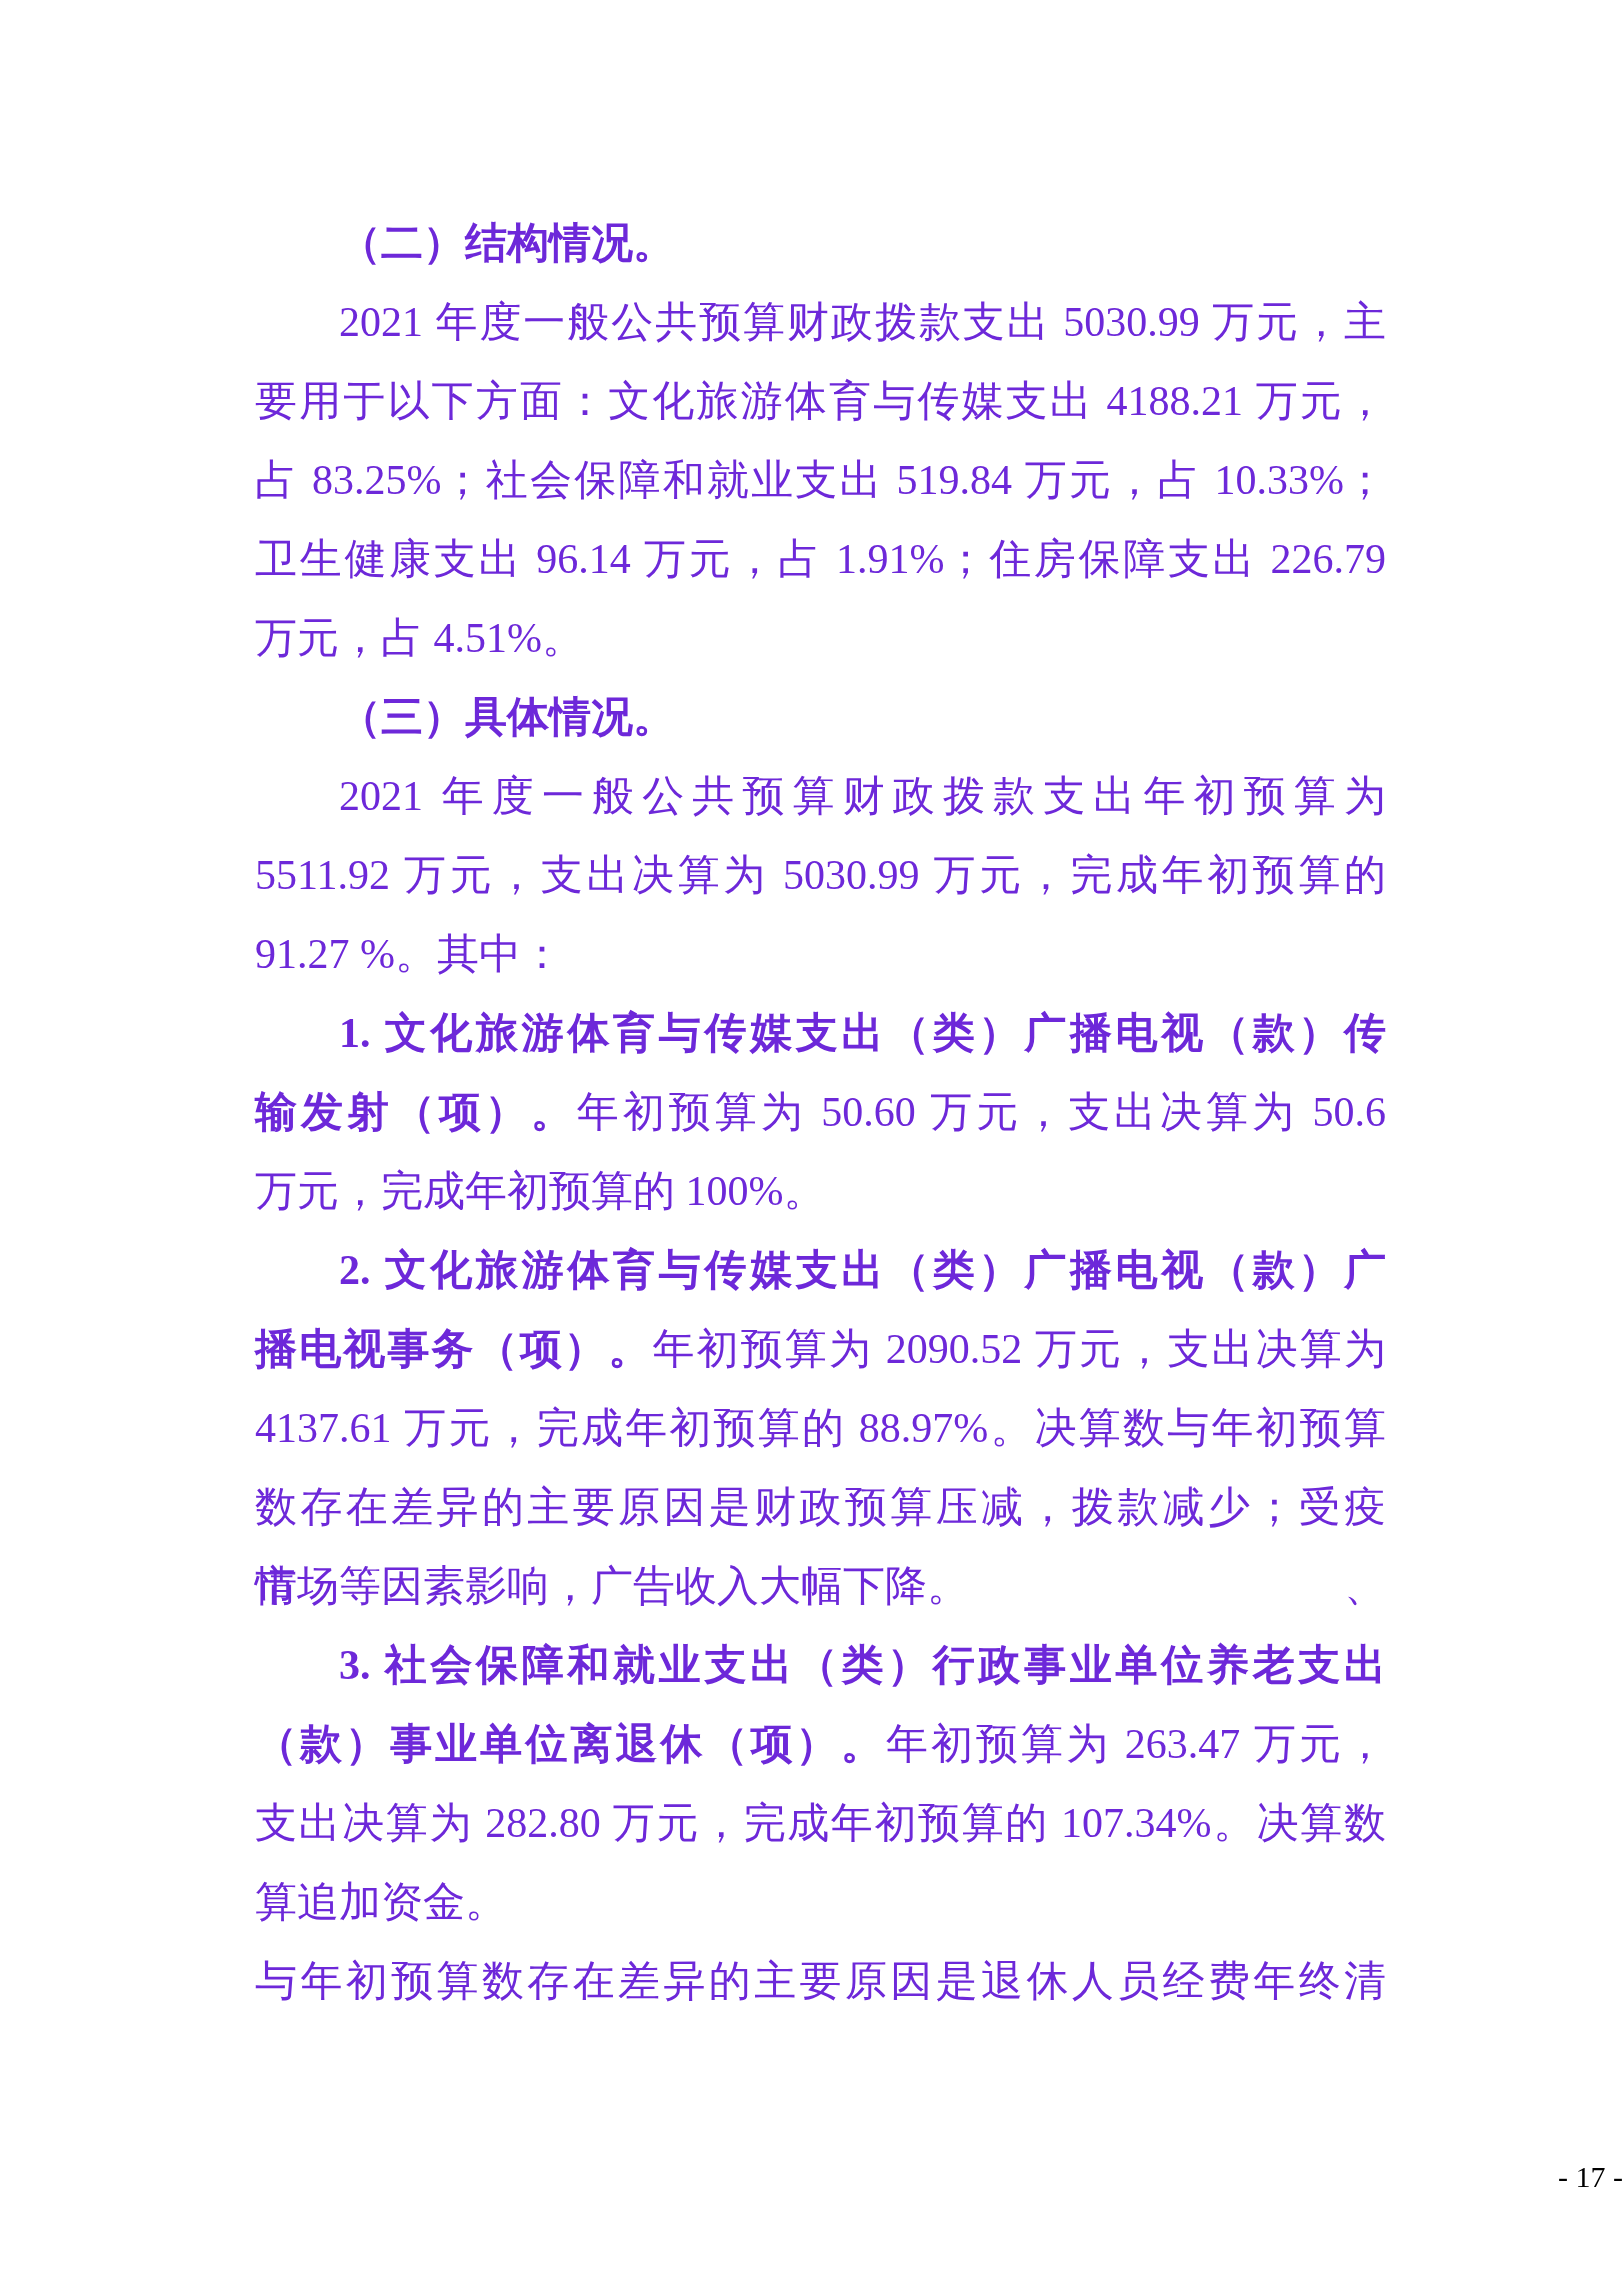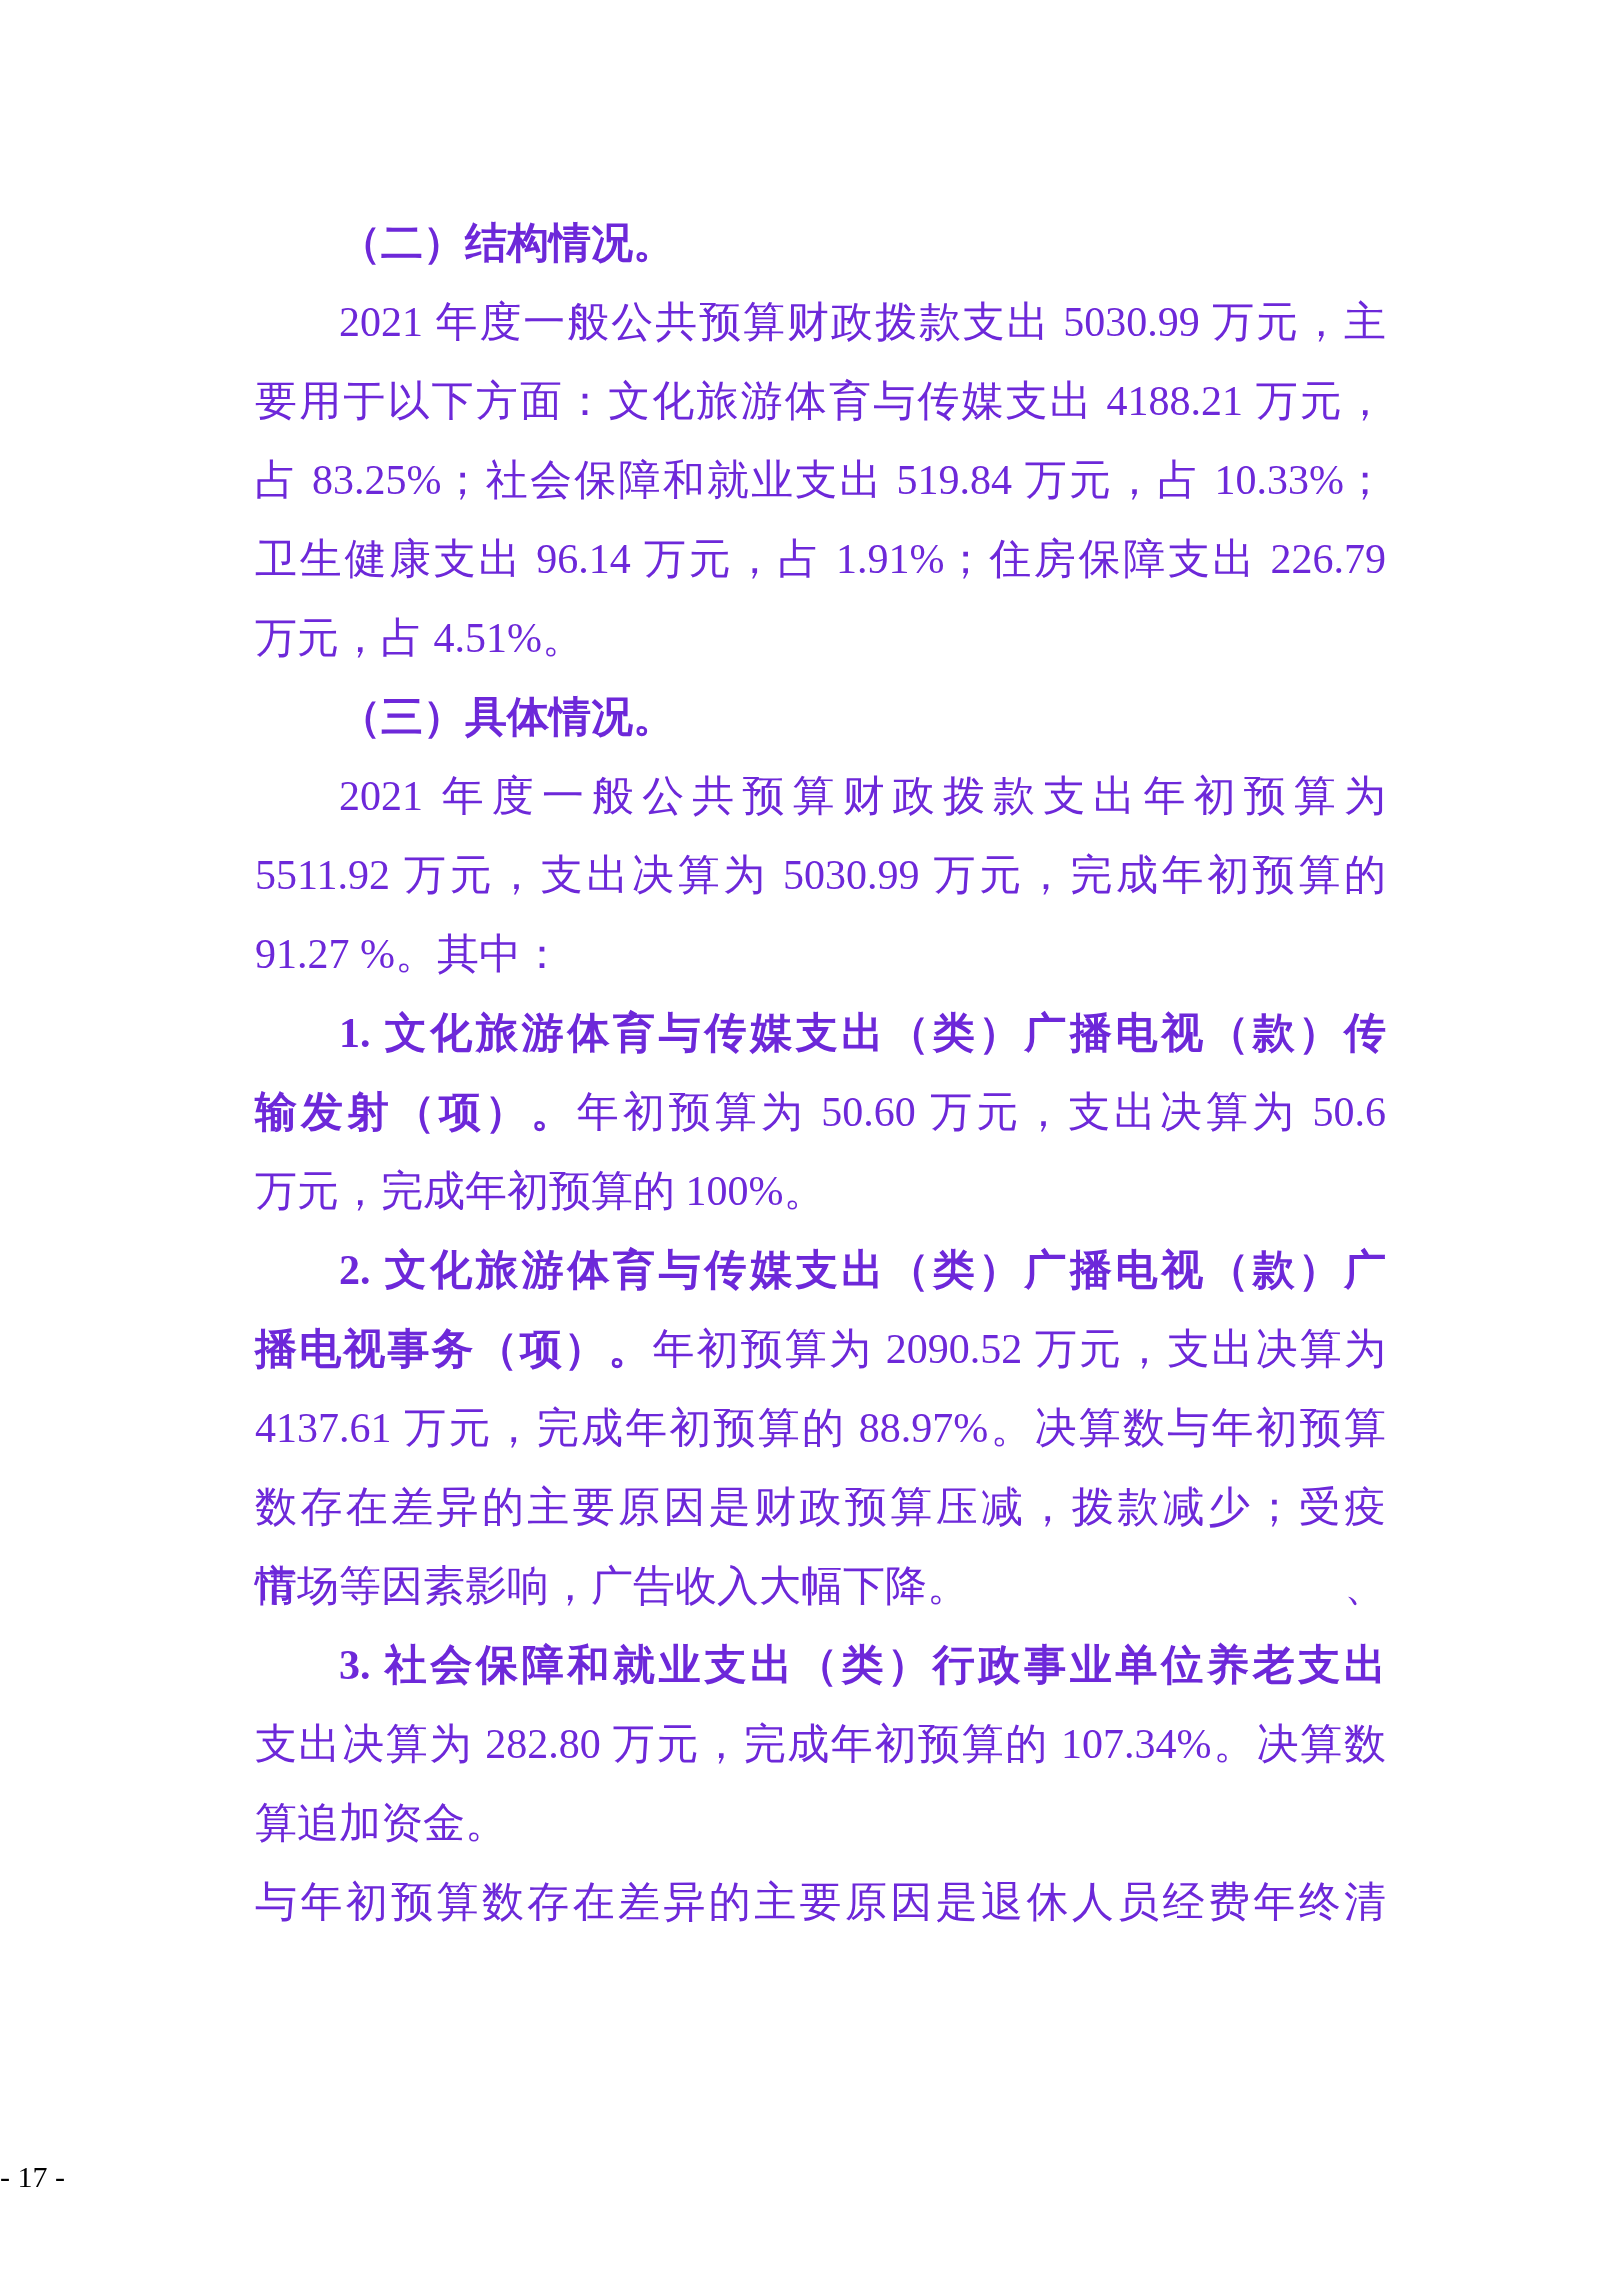--- a/index.html
+++ b/index.html
@@ -39,21 +39,21 @@
   .line.indent {
     text-indent: 2em;
   }
   .seg-bold { font-weight: 700; }
   .seg-regular { font-weight: 400; }
   .footer {
     position: absolute;
     left: 0;
     top: 2157px;
     width: 1623px;
-    text-align: left;
+    text-align: right;
     font-size: 30px;
     line-height: 39px;
     color: #000000;
   }
 </style>
 </head>
 <body>
 
 <div class="page">
   <div class="content" id="document-body">
@@ -69,19 +69,20 @@
       <div class="line nojust"><span class="seg-regular">91.27 %。其中：</span></div>
       <div class="line indent"><span class="seg-bold">1. 文化旅游体育与传媒支出（类）广播电视（款）传</span></div>
       <div class="line"><span class="seg-bold">输发射（项）。</span><span class="seg-regular">年初预算为 50.60 万元，支出决算为 50.6</span></div>
       <div class="line nojust"><span class="seg-regular">万元，完成年初预算的 100%。</span></div>
       <div class="line indent"><span class="seg-bold">2. 文化旅游体育与传媒支出（类）广播电视（款）广</span></div>
       <div class="line"><span class="seg-bold">播电视事务（项）。</span><span class="seg-regular">年初预算为 2090.52 万元，支出决算为</span></div>
       <div class="line"><span class="seg-regular">4137.61 万元，完成年初预算的 88.97%。决算数与年初预算</span></div>
       <div class="line"><span class="seg-regular">数存在差异的主要原因是财政预算压减，拨款减少；受疫情、</span></div>
       <div class="line nojust"><span class="seg-regular">市场等因素影响，广告收入大幅下降。</span></div>
       <div class="line indent"><span class="seg-bold">3. 社会保障和就业支出（类）行政事业单位养老支出</span></div>
+      <div class="line"><span class="seg-bold">（款）事业单位离退休（项）。</span><span class="seg-regular">年初预算为 263.47 万元，</span></div>
       <div class="line"><span class="seg-regular">支出决算为 282.80 万元，完成年初预算的 107.34%。决算数</span></div>
       <div class="line nojust"><span class="seg-regular">算追加资金。</span></div>
       <div class="line"><span class="seg-regular">与年初预算数存在差异的主要原因是退休人员经费年终清</span></div>
     </div>
   <div class="footer">- 17 -</div>
 </div>
 
 
 </body></html>

